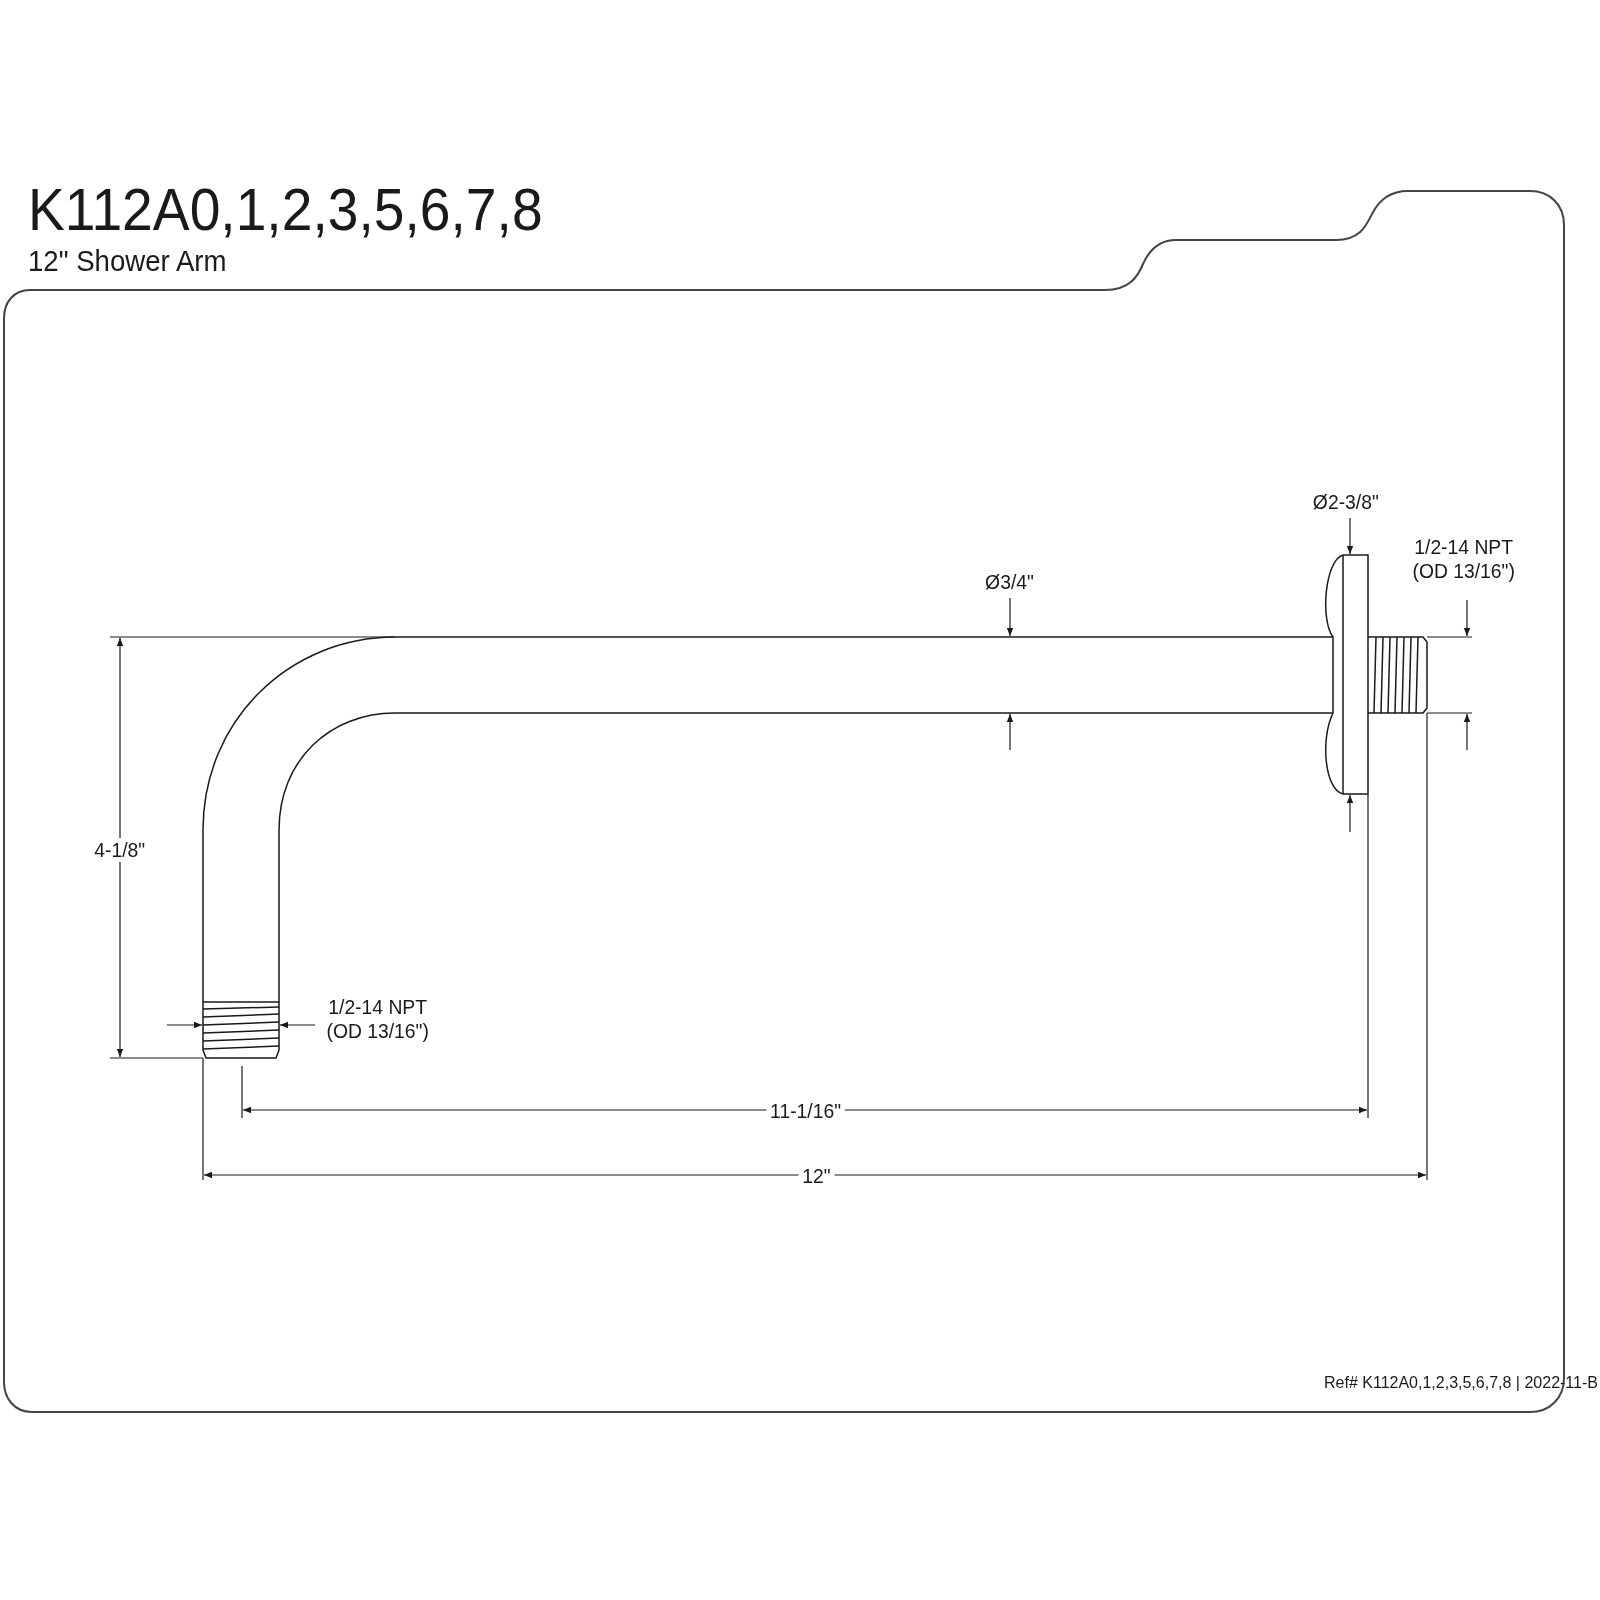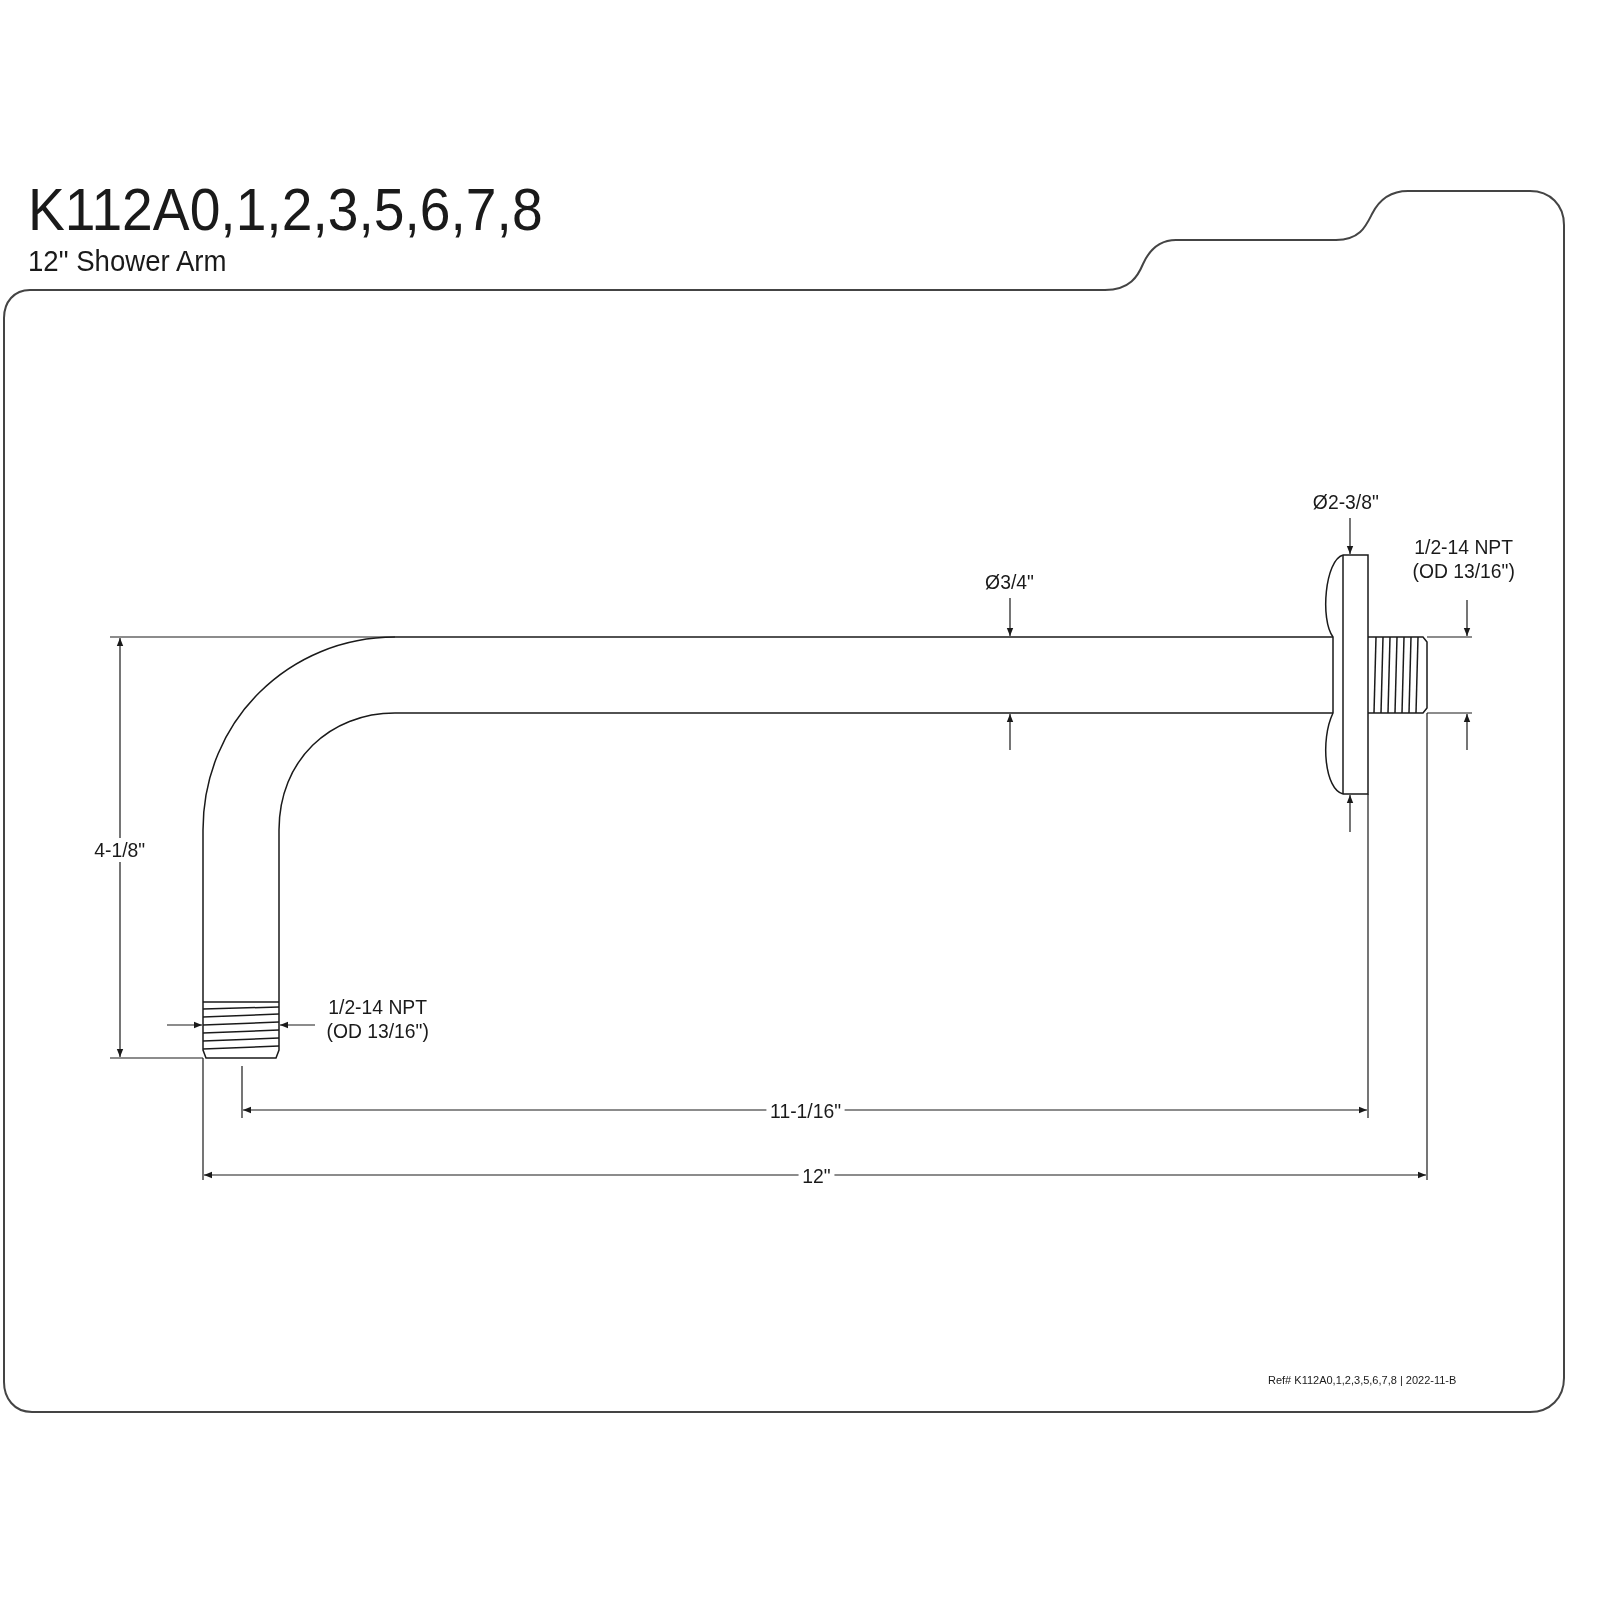--- a/index.html
+++ b/index.html
@@ -2,21 +2,21 @@
 <html><head>
   <meta charset="utf-8">
   <style>
     html, body { margin: 0; padding: 0; background: #ffffff; }
     body { width: 1600px; height: 1600px; position: relative; overflow: hidden; font-family: "Liberation Sans", sans-serif; color: #1a1a1a; }
     .title { position: absolute; left: 28px; top: 180px; font-size: 60px; line-height: 60px; letter-spacing: 0px; transform: scaleX(0.92); transform-origin: left top; }
     .subtitle { position: absolute; left: 28px; top: 246px; font-size: 30px; line-height: 30px; transform: scaleX(0.92); transform-origin: left top; }
     svg.drawing { position: absolute; left: 0; top: 0; }
     .lbl { position: absolute; font-size: 21px; line-height: 24px; white-space: nowrap; transform: scaleX(0.92); transform-origin: center top; }
     .lbl2 { text-align: center; }
-    .ref { position: absolute; left: 1268px; top: 1374px; font-size: 11px; white-space: nowrap; }
+    .ref { position: absolute; left: 1324px; top: 1374px; font-size: 16px; white-space: nowrap; }
   </style>
 </head>
 <body>
 
 <div class="title">K112A0,1,2,3,5,6,7,8</div>
 <div class="subtitle">12" Shower Arm</div>
 
 <svg class="drawing" width="1600" height="1600" viewBox="0 0 1600 1600" xmlns="http://www.w3.org/2000/svg">
   <defs>
     <marker id="arr" viewBox="0 0 10 10" refX="10" refY="5" markerWidth="12" markerHeight="8" orient="auto-start-reverse" markerUnits="userSpaceOnUse">

